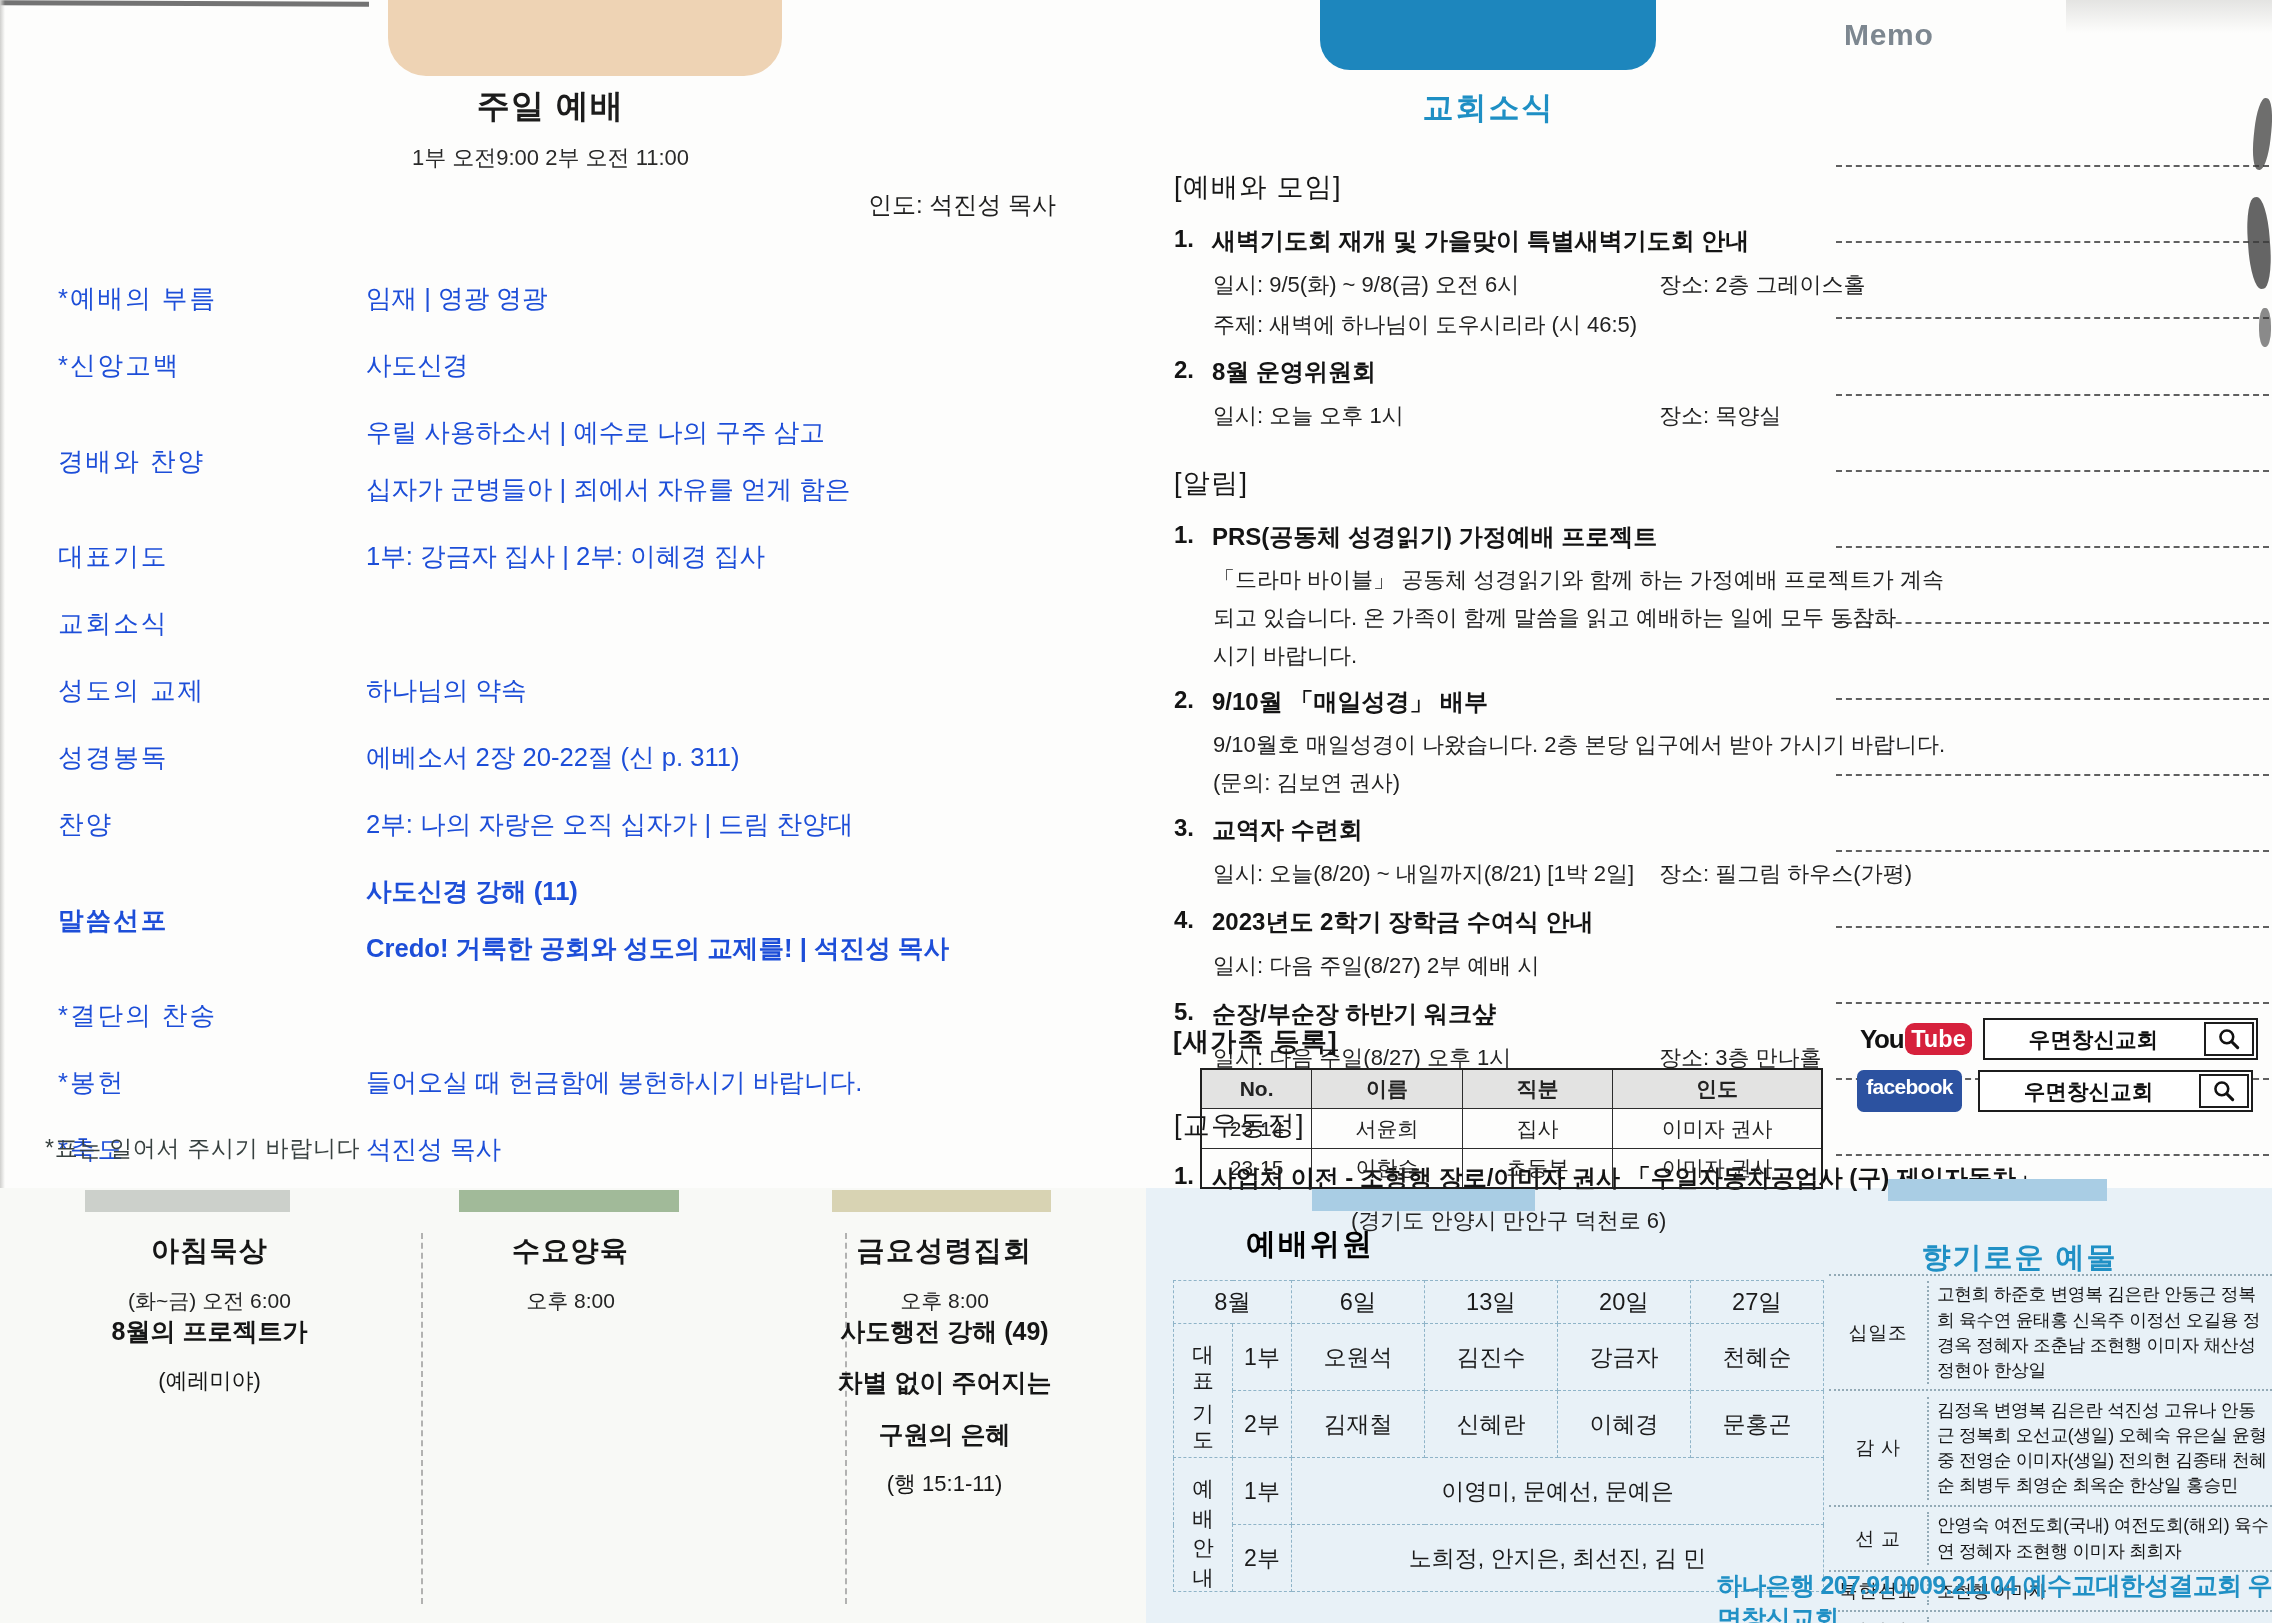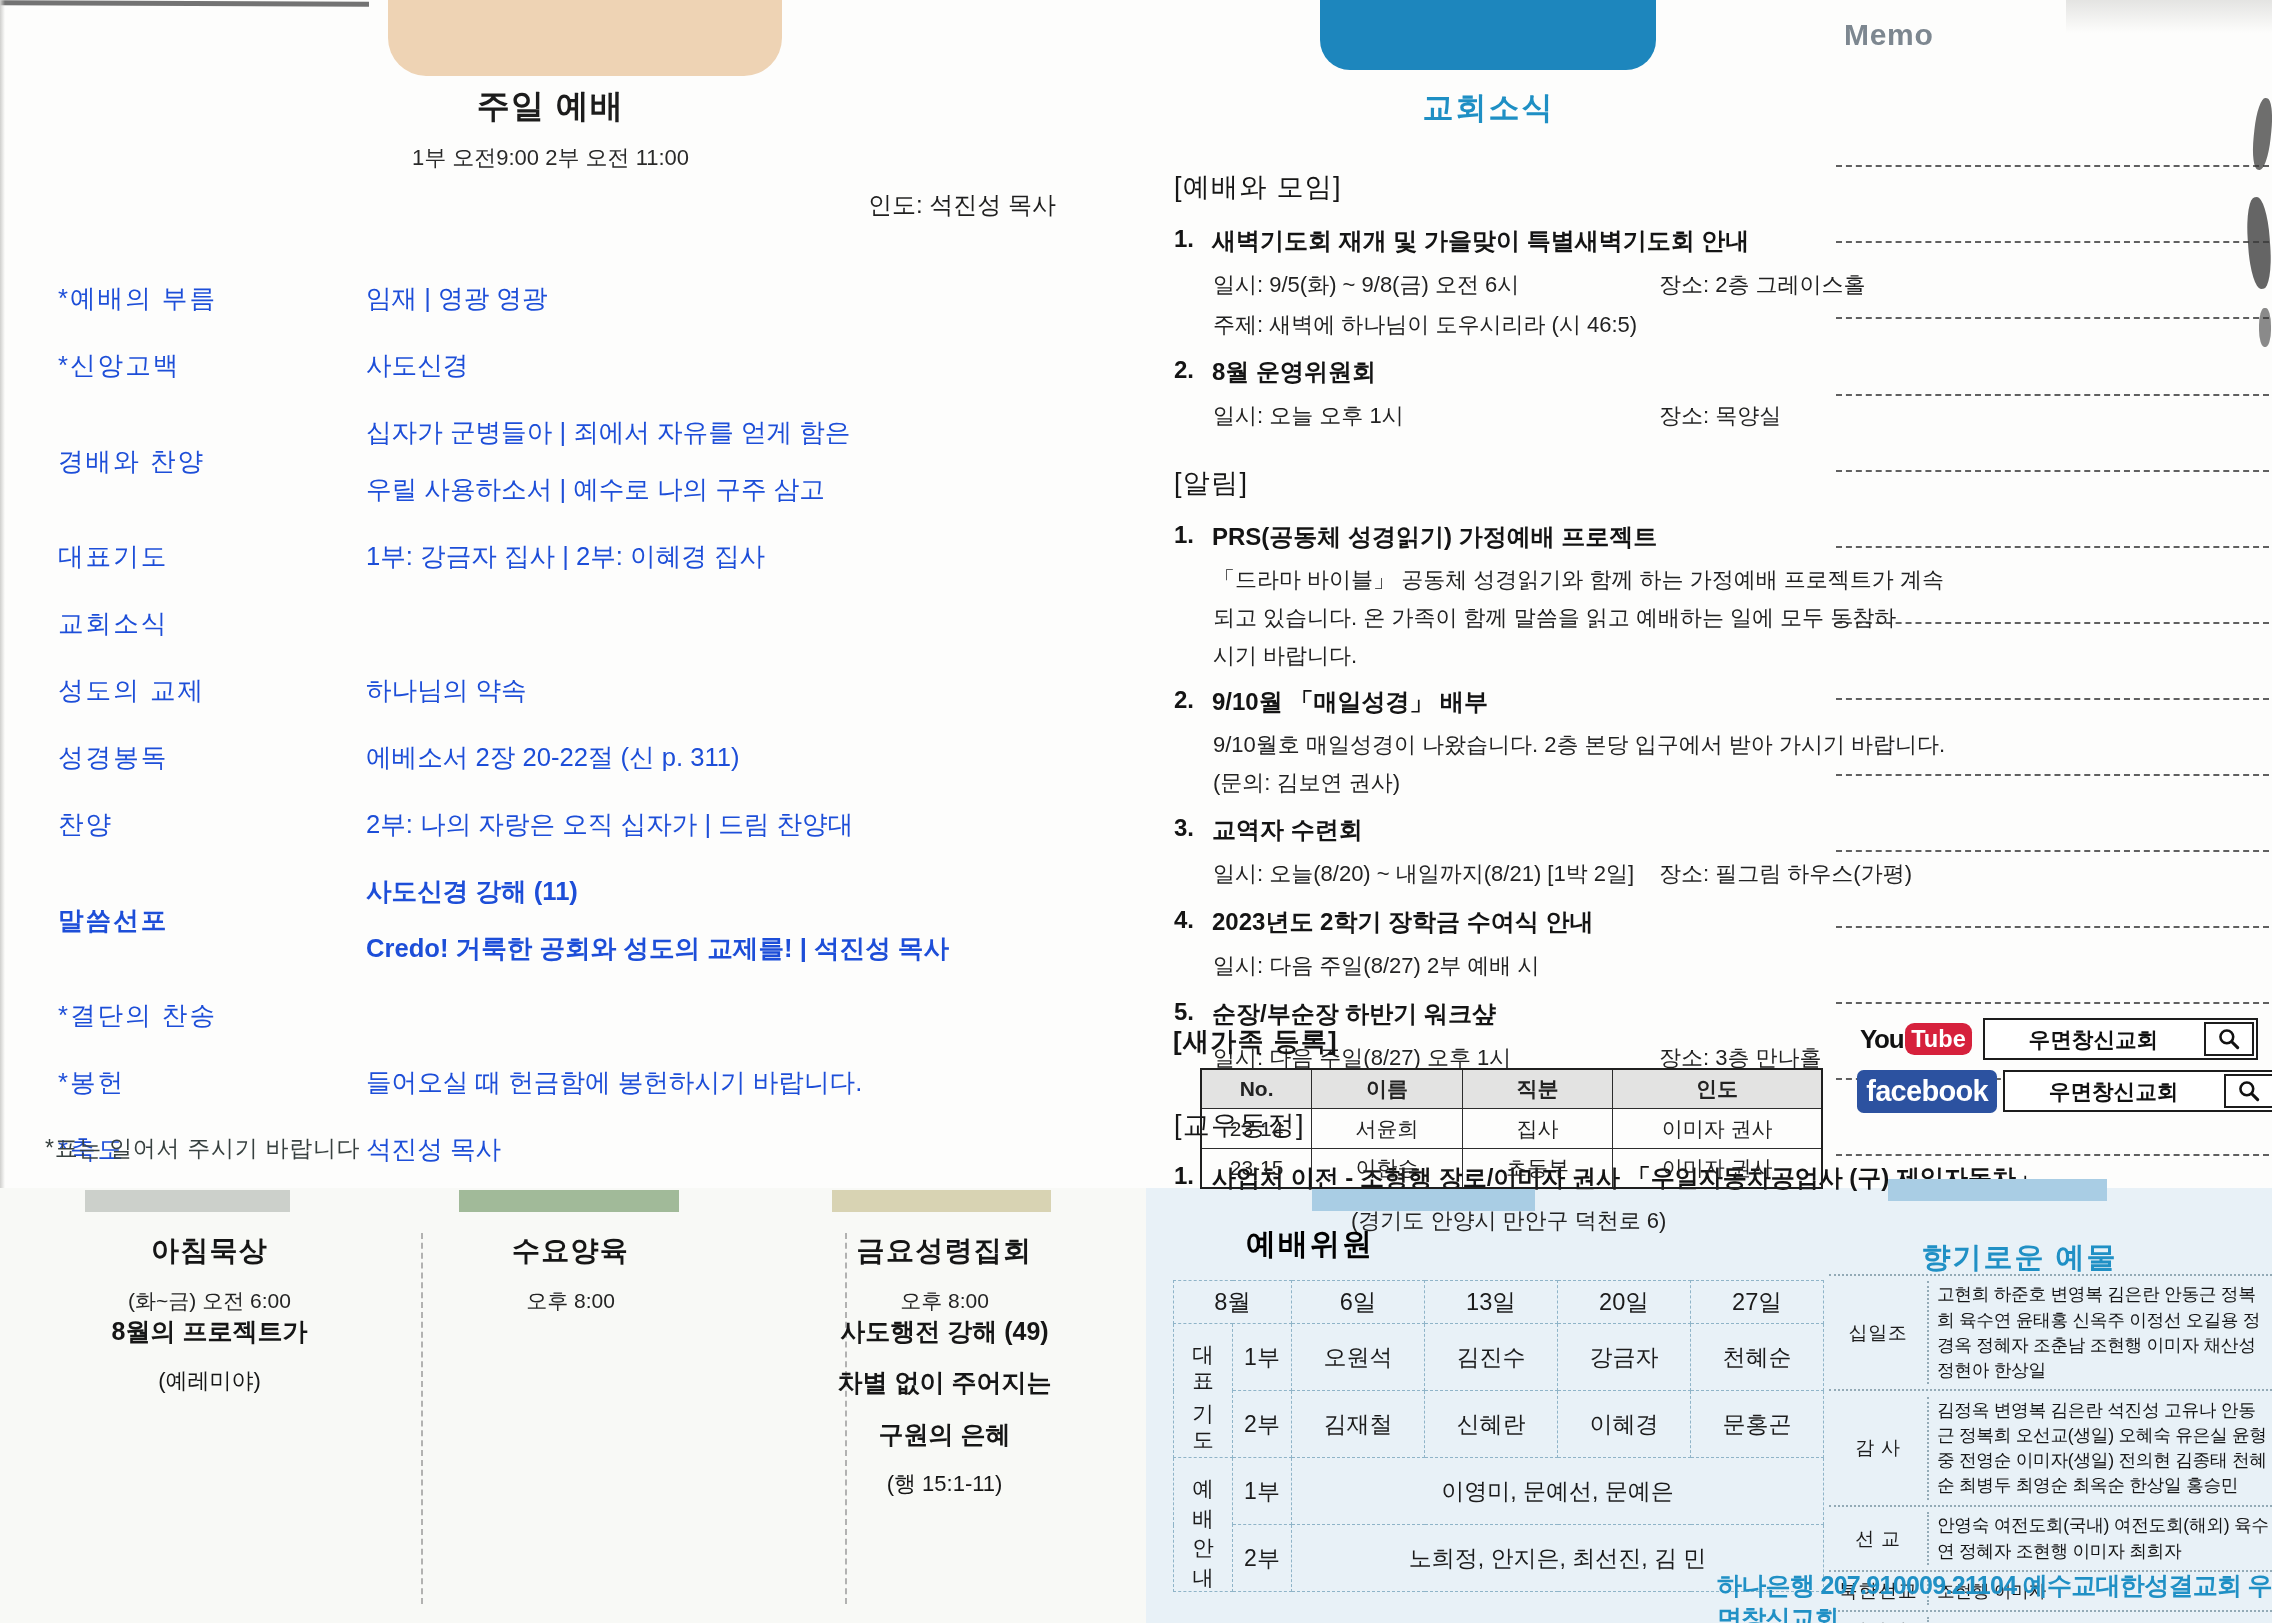--- a/index.html
+++ b/index.html
@@ -79,21 +79,21 @@
   table.nf th { background:#e3e3e2; font-weight:bold; }
   table.nf { border:2px solid #1f1f1f; }
 
   
   .social-row { position:absolute; display:flex; }
   .soc-yt { left:1860px; top:1018px; }
   .soc-fb { left:1857px; top:1070px; }
   .yt-logo { display:flex; align-items:center; margin-right:10.5px; }
   .yt-you  { font-size:26px; font-weight:bold; color:#111; letter-spacing:-1.3px;}
   .yt-tube { font-size:23.6px; font-weight:bold; color:#fff; background:#d6213c; border-radius:9.2px; padding:2.6px 6.6px; margin-left:1.3px;}
-  .fb-logo { font-size:29px; font-weight:bold; color:#fff; background:#2c52a0; border-radius:6.6px; padding:5.2px 9.2px; margin-right:6px; letter-spacing:-0.7px;}
+  .fb-logo { font-size:21px; font-weight:bold; color:#fff; background:#2c52a0; border-radius:6.6px; padding:5.2px 9.2px; margin-right:16px; letter-spacing:-0.7px;}
   .searchbox { display:flex; align-items:center; width:275px; height:42px; background:#fff; border:2.6px solid #1c1c1c; }
   .search-val { flex:1; text-align:center; font-size:21.6px; font-weight:bold; color:#111;}
   .search-btn { width:50px; height:34px; margin:2px; border:2px solid #1c1c1c; display:flex; align-items:center; justify-content:center; background:#fff;}
 
   
   .committee-title { position:absolute; left:1246px; top:1224px; width:367px; text-align:left; font-size:30px; font-weight:bold; color:#000000; letter-spacing:2px;}
   table.cmt { position:absolute; left:1173px; top:1280px; width:651px; border-collapse:collapse; font-size:23px; color:#1b1b1b; }
   table.cmt th, table.cmt td { border:1.3px dashed #8fb4c8; text-align:center; vertical-align:middle; }
   table.cmt .hrow th { height:43px; font-weight:normal; font-size:23.6px;}
   table.cmt td { height:67px; }
@@ -138,22 +138,22 @@
     </div>
     <div class="order-row">
       <div class="order-label">*신앙고백</div>
       <div class="order-value">
           <div>사도신경</div>
         </div>
     </div>
     <div class="order-row">
       <div class="order-label">경배와  찬양</div>
       <div class="order-value">
+        <div>우릴 사용하소서 | 예수로 나의 구주 삼고</div>
         <div>십자가 군병들아 | 죄에서 자유를 얻게 함은</div>
-        <div>우릴 사용하소서 | 예수로 나의 구주 삼고</div>
       </div>
     </div>
     <div class="order-row">
       <div class="order-label">대표기도</div>
       <div class="order-value">
           <div>1부: 강금자 집사 | 2부: 이혜경 집사</div>
         </div>
     </div>
     <div class="order-row">
       <div class="order-label">교회소식</div>

